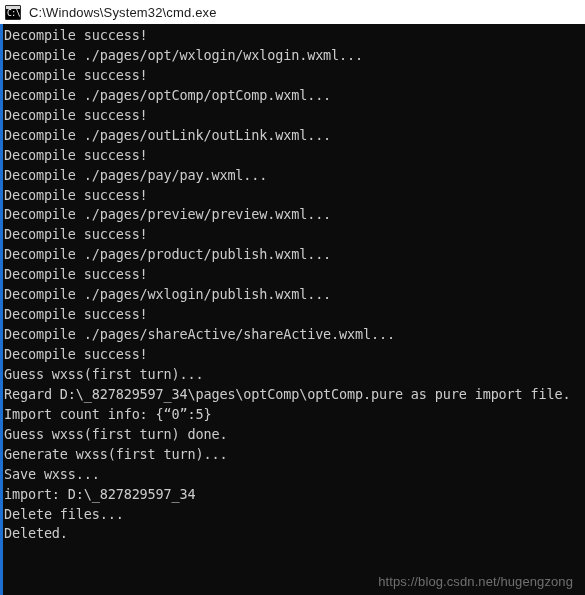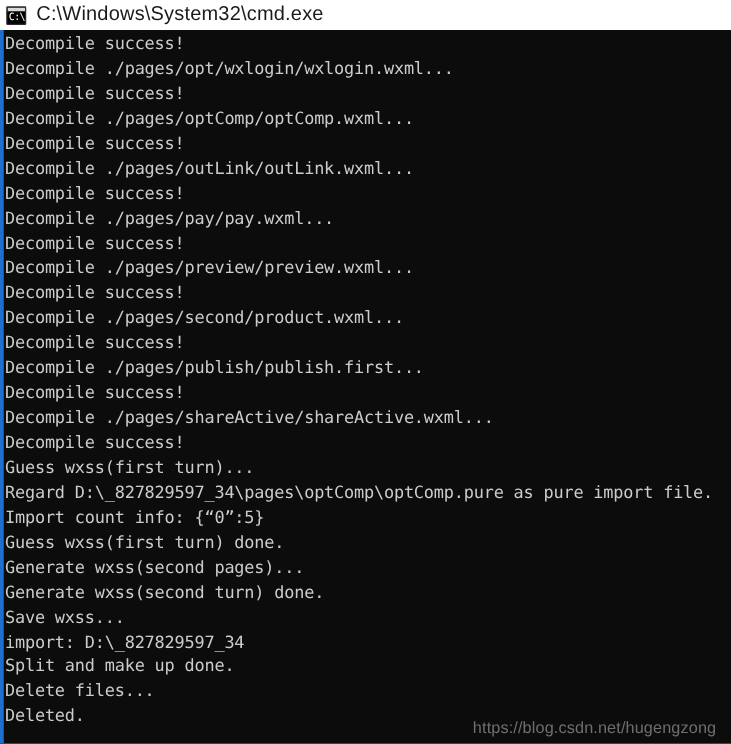--- a/index.html
+++ b/index.html
@@ -61,21 +61,21 @@
     top: 3px;
     color: #ffffff;
     font-family: "DejaVu Sans Mono", monospace;
     font-size: 8px;
     line-height: 9px;
     letter-spacing: -0.5px;
     white-space: nowrap;
   }
   #titlebar .title-text {
     font-family: "Liberation Sans", sans-serif;
-    font-size: 16px;
+    font-size: 13px;
     color: #1b1b1b;
     white-space: nowrap;
     letter-spacing: 0.15px;
   }
 
   
   #console {
     position: absolute;
     left: 0;
     top: 24px;
@@ -148,35 +148,33 @@
         <div class="line">Decompile ./pages/opt/wxlogin/wxlogin.wxml...</div>
         <div class="line">Decompile success!</div>
         <div class="line">Decompile ./pages/optComp/optComp.wxml...</div>
         <div class="line">Decompile success!</div>
         <div class="line">Decompile ./pages/outLink/outLink.wxml...</div>
         <div class="line">Decompile success!</div>
         <div class="line">Decompile ./pages/pay/pay.wxml...</div>
         <div class="line">Decompile success!</div>
         <div class="line">Decompile ./pages/preview/preview.wxml...</div>
         <div class="line">Decompile success!</div>
-        <div class="line">Decompile ./pages/second/product.wxml...</div>
+        <div class="line">Decompile ./pages/product/publish.wxml...</div>
         <div class="line">Decompile success!</div>
-        <div class="line">Decompile ./pages/publish/publish.first...</div>
+        <div class="line">Decompile ./pages/wxlogin/publish.wxml...</div>
         <div class="line">Decompile success!</div>
         <div class="line">Decompile ./pages/shareActive/shareActive.wxml...</div>
         <div class="line">Decompile success!</div>
         <div class="line">Guess wxss(first turn)...</div>
         <div class="line">Regard D:\_827829597_34\pages\optComp\optComp.pure as pure import file.</div>
         <div class="line">Import count info: {“0”:5}</div>
         <div class="line">Guess wxss(first turn) done.</div>
-        <div class="line">Generate wxss(second pages)...</div>
-        <div class="line">Generate wxss(second turn) done.</div>
+        <div class="line">Generate wxss(first turn)...</div>
         <div class="line">Save wxss...</div>
         <div class="line">import: D:\_827829597_34</div>
-        <div class="line">Split and make up done.</div>
         <div class="line">Delete files...</div>
         <div class="line">Deleted.</div>
         <div class="line blank">&nbsp;</div>
       </div>
     <div id="watermark">https://blog.csdn.net/hugengzong</div>
   </div>
 
 </div>
 
 </body></html>

